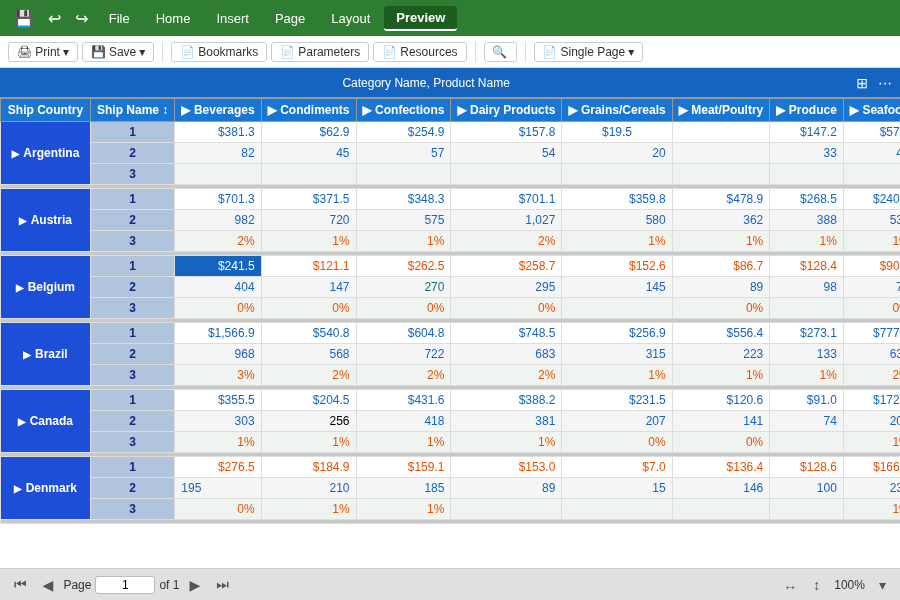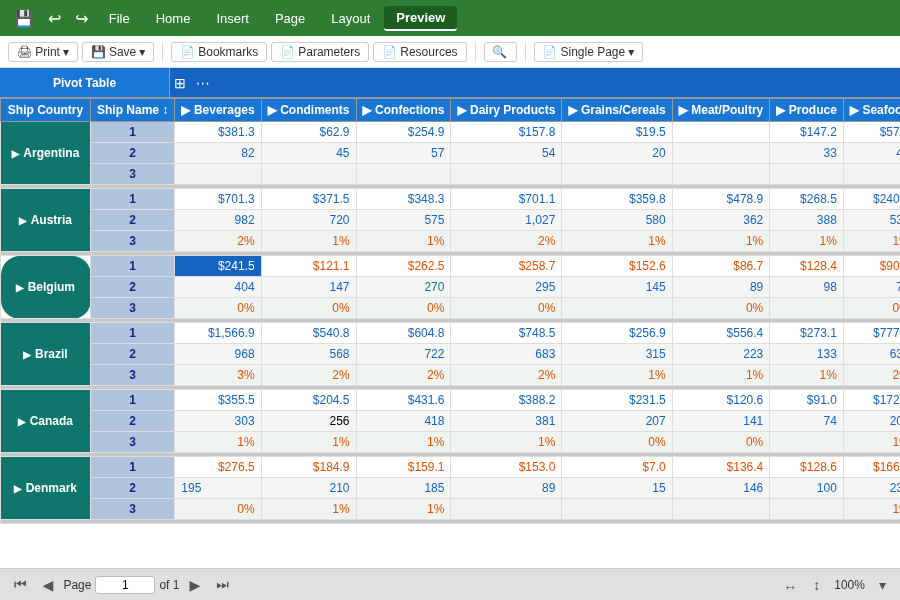--- a/index.html
+++ b/index.html
@@ -55,21 +55,21 @@
       border: 1px solid #999; white-space: nowrap; position: sticky; top: 0; z-index: 2;
     }
     th.col-ship-country { width: 90px; min-width: 90px; }
     th.col-ship-name { width: 70px; min-width: 70px; }
     th.col-data { width: 80px; min-width: 65px; }
 
     td {
       padding: 3px 6px; border: 1px solid #ddd; white-space: nowrap;
     }
     td.country-cell {
-      background: #0f766e; color: white; text-align: center; font-weight: bold;
+      background: #1d4ed8; color: white; text-align: center; font-weight: bold;
     }
     td.row-num {
       background: #e3f2fd; text-align: center; color: #1565c0; font-weight: bold;
     }
     td.value { text-align: right; color: #333; }
     td.value.blue { color: #1565c0; }
     td.highlighted { background: #1565c0; color: white; text-align: right; }
     tr:nth-child(3n) td.value { color: #e65100; }
 
     
@@ -130,21 +130,21 @@
   </button>
   <div class="toolbar-sep"></div>
   <button class="toolbar-btn">
     <span>📄</span>
     <span>Single Page</span>
     <span>▾</span>
   </button>
 </div>
 
 <div id="pivot-header">
-  <div class="pivot-label">Pivot Table</div>
+  <div class="pivot-category">Category Name, Product Name</div>
   <div class="pivot-icons">
     <span class="pivot-icon-btn">⊞</span>
     <span class="pivot-icon-btn">⋯</span>
   </div>
 </div>
 
 <div id="table-container">
   <table>
     <thead>
       <tr>
@@ -162,21 +162,21 @@
       </tr>
     </thead>
     <tbody id="table-body">
     <tr style="background: white;">
           <td rowspan="3" class="country-cell" style="position: relative;"><span class="expand-arrow" style="margin-right: 4px; color: white;">▶</span>Argentina</td>
           <td class="row-num" style="background: rgb(176, 196, 222); color: rgb(26, 35, 126); font-weight: bold; text-align: center;">1</td>
           <td class="value blue" style="text-align: right;">$381.3</td>
           <td class="value blue" style="text-align: right;">$62.9</td>
           <td class="value blue" style="text-align: right;">$254.9</td>
           <td class="value blue" style="text-align: right;">$157.8</td>
-          <td class="value blue" style="text-align: right;">$19.5</td>
+          <td class="value blue" style="text-align: center;">$19.5</td>
           <td class="value blue" style="text-align: right;"></td>
           <td class="value blue" style="text-align: right;">$147.2</td>
           <td class="value blue" style="text-align: right;">$57.4</td>
         </tr>
         <tr style="background: rgb(245, 245, 245);">
           <td class="row-num" style="background: rgb(176, 196, 222); color: rgb(26, 35, 126); font-weight: bold; text-align: center;">2</td>
           <td class="value" style="color: rgb(21, 101, 192); text-align: right;">82</td>
           <td class="value" style="color: rgb(21, 101, 192); text-align: right;">45</td>
           <td class="value" style="color: rgb(21, 101, 192); text-align: right;">57</td>
           <td class="value" style="color: rgb(21, 101, 192); text-align: right;">54</td>
@@ -230,21 +230,21 @@
           <td class="value" style="color: rgb(230, 81, 0); text-align: right;">2%</td>
           <td class="value" style="color: rgb(230, 81, 0); text-align: right;">1%</td>
           <td class="value" style="color: rgb(230, 81, 0); text-align: right;">1%</td>
           <td class="value" style="color: rgb(230, 81, 0); text-align: right;">1%</td>
           <td class="value" style="color: rgb(230, 81, 0); text-align: right;">1%</td>
         </tr>
         <tr style="height: 4px; background: rgb(200, 200, 200);">
           <td colspan="11" style="background: rgb(200, 200, 200); padding: 0px;"></td>
         </tr>
         <tr style="background: white;">
-          <td rowspan="3" class="country-cell" style="position: relative; border-radius: 19px;"><span class="expand-arrow" style="margin-right: 4px; color: white;">▶</span>Belgium</td>
+          <td rowspan="3" class="country-cell" style="position: relative;"><span class="expand-arrow" style="margin-right: 4px; color: white;">▶</span>Belgium</td>
           <td class="row-num" style="background: rgb(176, 196, 222); color: rgb(26, 35, 126); font-weight: bold; text-align: center;">1</td>
           <td class="highlighted" style="text-align: right;">$241.5</td>
           <td class="value blue" style="">$121.1</td>
           <td class="value blue" style="text-align: right;">$262.5</td>
           <td class="value blue" style="text-align: right;">$258.7</td>
           <td class="value blue" style="text-align: right;">$152.6</td>
           <td class="value blue" style="text-align: right;">$86.7</td>
           <td class="value blue" style="text-align: right;">$128.4</td>
           <td class="value blue" style="text-align: right;">$90.6</td>
         </tr>

